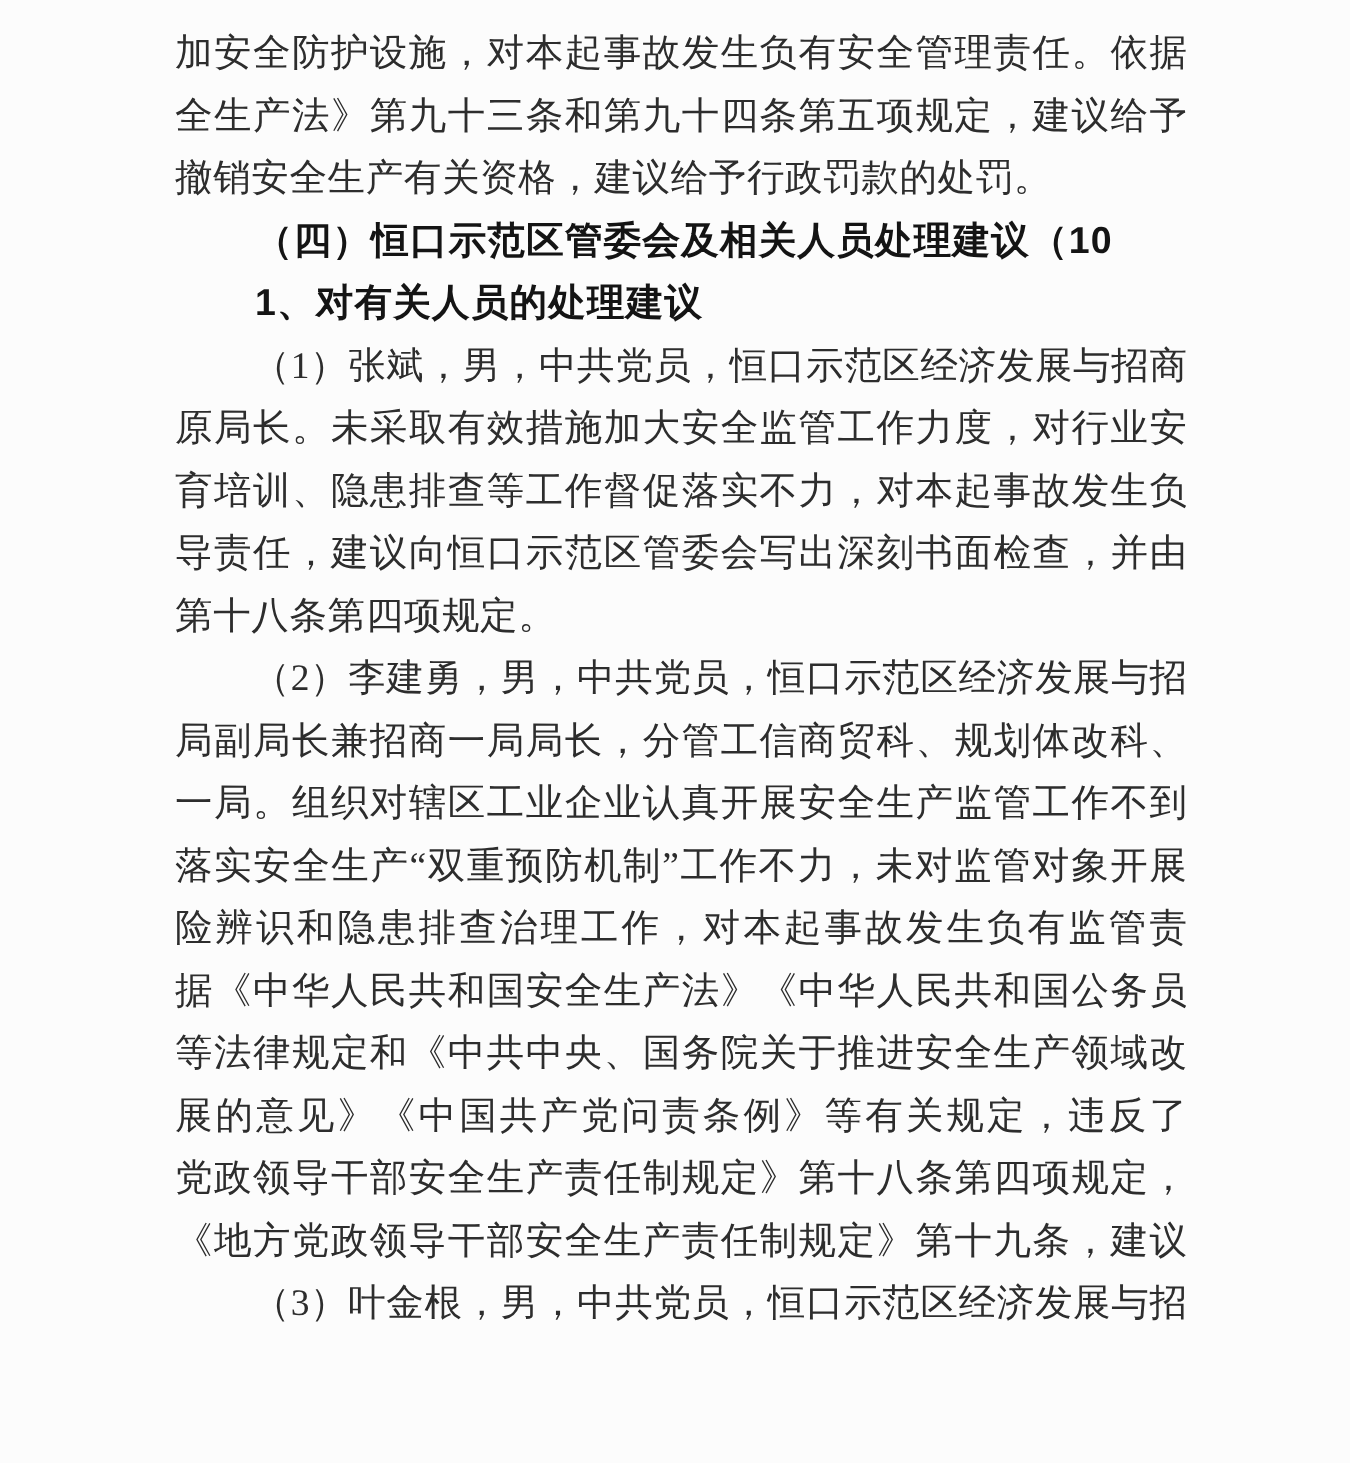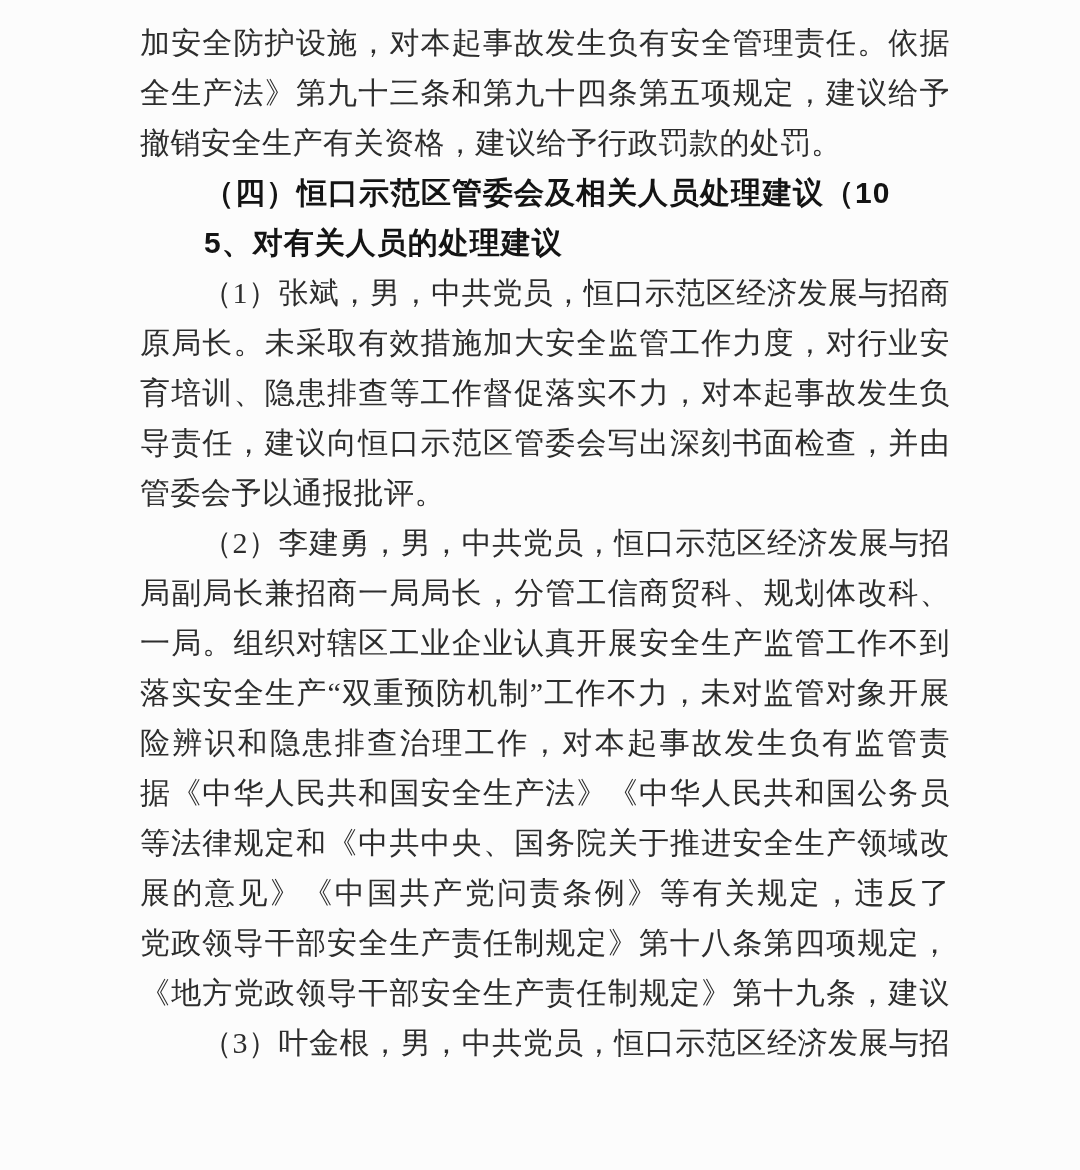--- a/index.html
+++ b/index.html
@@ -50,26 +50,26 @@
   }
 </style>
 </head>
 <body>
 
 <div class="page">
   <div class="line">加安全防护设施，对本起事故发生负有安全管理责任。依据《安</div>
   <div class="line">全生产法》第九十三条和第九十四条第五项规定，建议给予吕 X</div>
   <div class="line end">撤销安全生产有关资格，建议给予行政罚款的处罚。</div>
   <div class="line h1">（四）恒口示范区管委会及相关人员处理建议（10 人）</div>
-  <div class="line h2">5、对有关人员的处理建议</div>
+  <div class="line h2">1、对有关人员的处理建议</div>
   <div class="line indent">（1）张斌，男，中共党员，恒口示范区经济发展与招商局</div>
   <div class="line">原局长。未采取有效措施加大安全监管工作力度，对行业安全教</div>
   <div class="line">育培训、隐患排查等工作督促落实不力，对本起事故发生负有领</div>
   <div class="line">导责任，建议向恒口示范区管委会写出深刻书面检查，并由恒口</div>
-  <div class="line end">管委会予以通报批评。</div>
+  <div class="line end">第十八条第四项规定。</div>
   <div class="line indent">（2）李建勇，男，中共党员，恒口示范区经济发展与招商</div>
   <div class="line">局副局长兼招商一局局长，分管工信商贸科、规划体改科、招商</div>
   <div class="line">一局。组织对辖区工业企业认真开展安全生产监管工作不到位，</div>
   <div class="line">落实安全生产“双重预防机制”工作不力，未对监管对象开展危</div>
   <div class="line">险辨识和隐患排查治理工作，对本起事故发生负有监管责任。依</div>
   <div class="line">据《中华人民共和国安全生产法》《中华人民共和国公务员法》</div>
   <div class="line">等法律规定和《中共中央、国务院关于推进安全生产领域改革发</div>
   <div class="line">展的意见》《中国共产党问责条例》等有关规定，违反了《地方</div>
   <div class="line">党政领导干部安全生产责任制规定》第十八条第四项规定，根据</div>
   <div class="line">《地方党政领导干部安全生产责任制规定》第十九条，建议给予</div>

